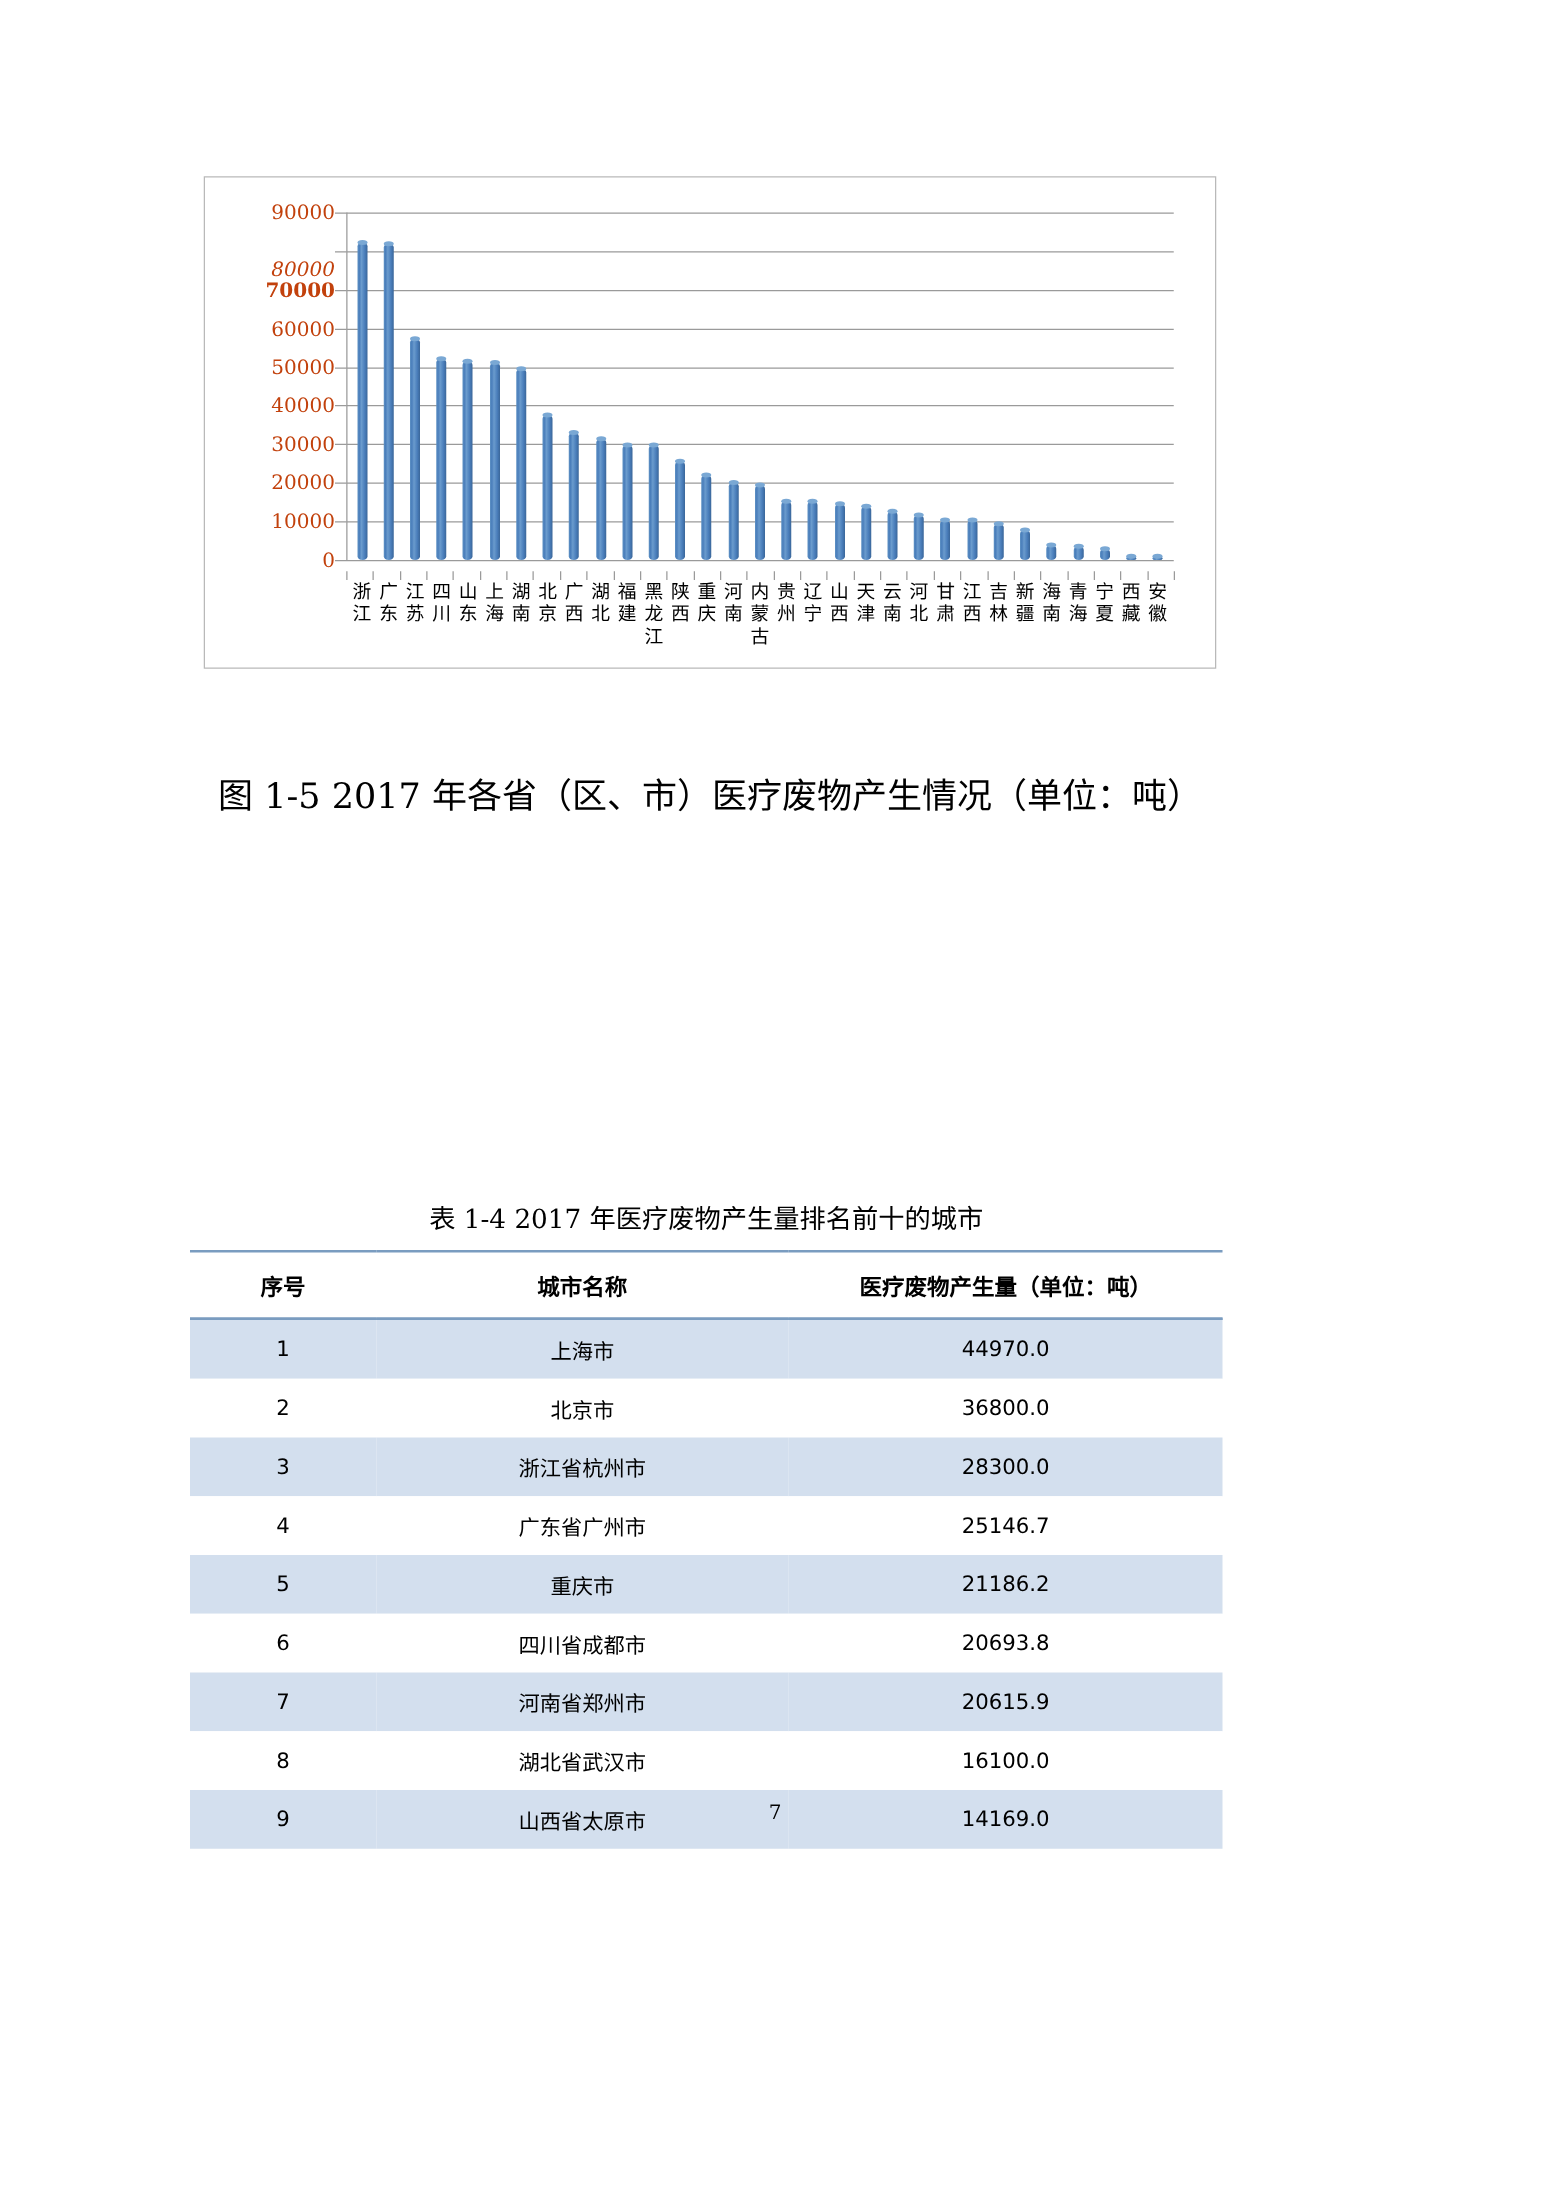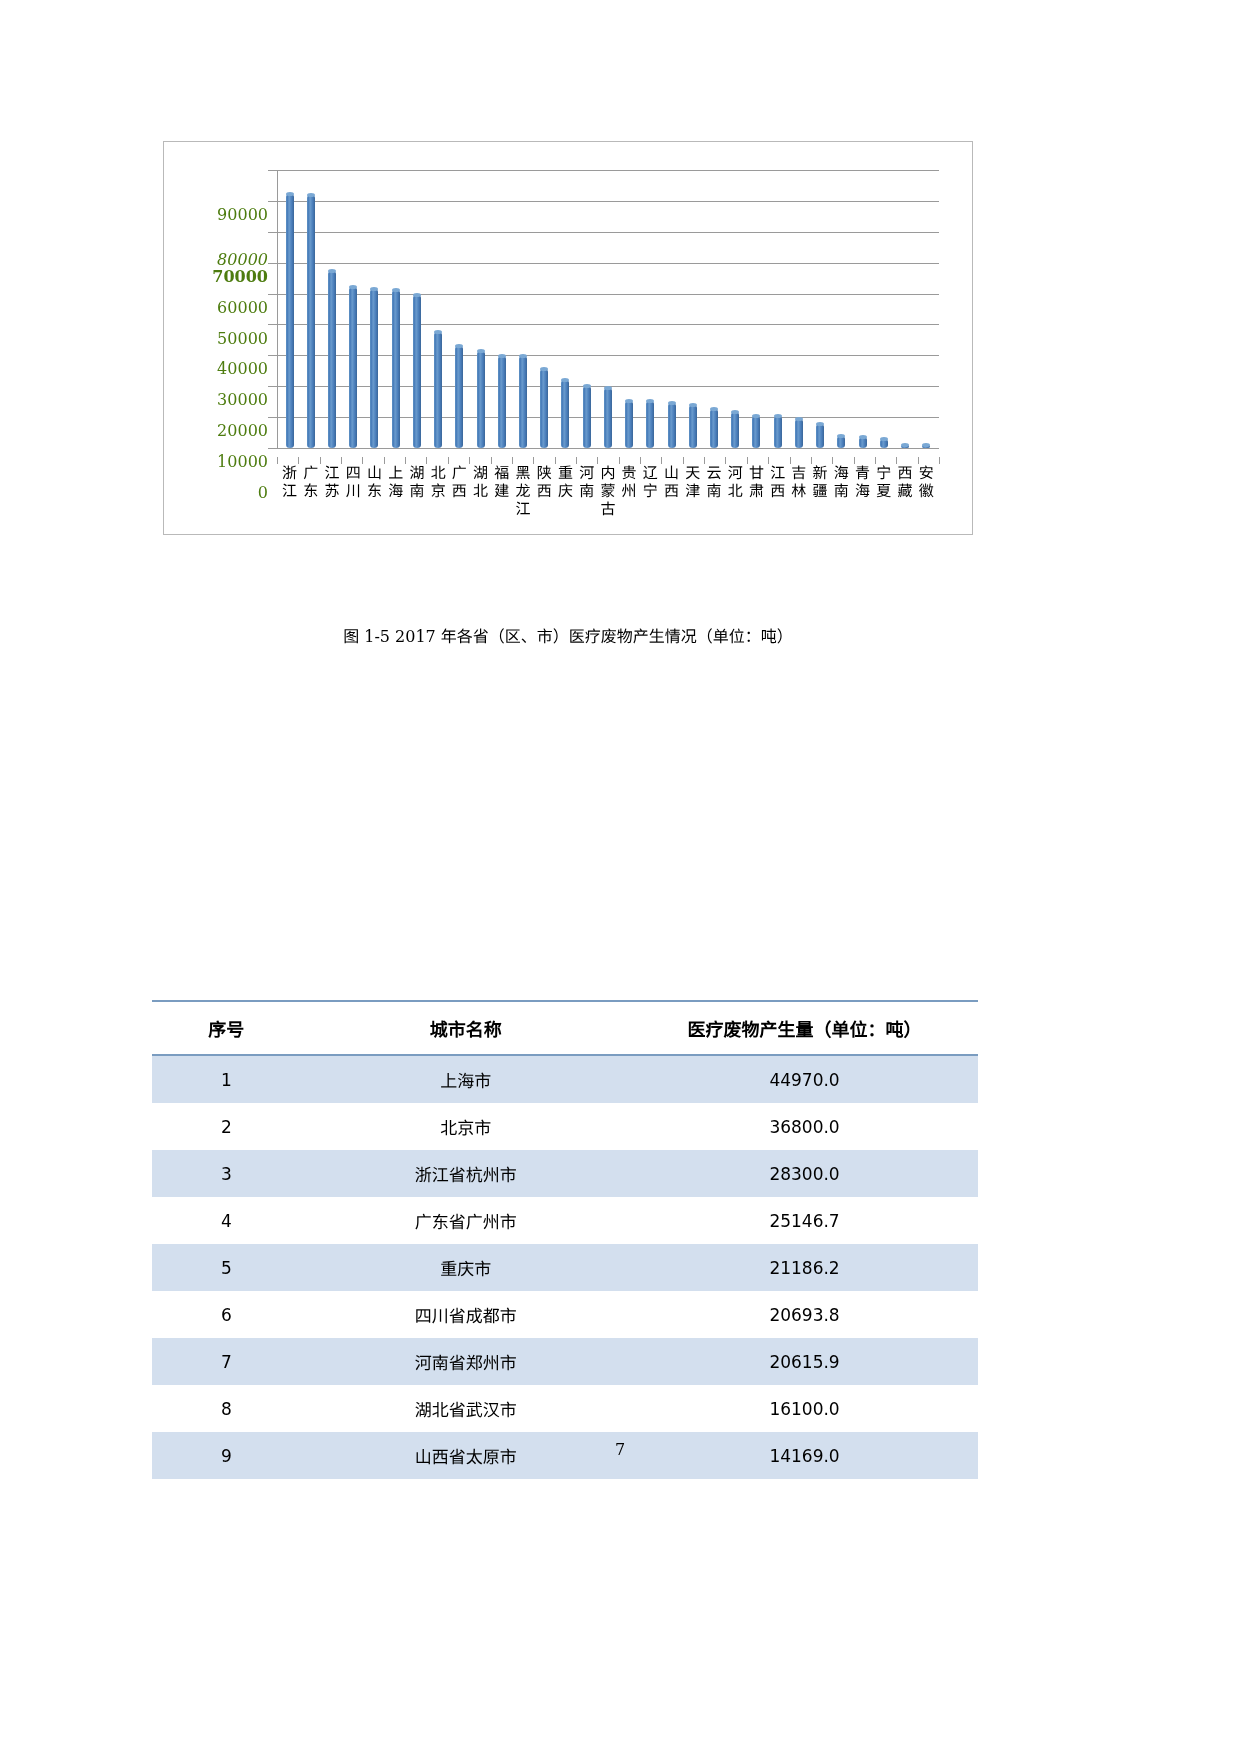--- a/index.html
+++ b/index.html
@@ -74,23 +74,22 @@
     border-top: 1px solid #9a9a9a;
     box-sizing: border-box;
   }
 
   .ytick-label {
     position: absolute;
     right: 0;
     transform: translateY(-50%);
     font-size: 16px;
     font-family: "DejaVu Serif", "Liberation Serif", serif;
-    color: #4d7c0f;
+    color: #c2410c;
     white-space: nowrap;
-    margin-top: 44px;
   }
   .ytick-wrap {
     position: absolute;
     left: 0px;
     top: 28px;
     width: 104px;
     height: 278px;
   }
   .ytick-mark {
     position: absolute;
@@ -171,21 +170,21 @@
   }
   .xlabel span { display: block; }
 
   
   .fig-caption {
     position: absolute;
     left: 163px;
     top: 620px;
     width: 810px;
     text-align: center;
-    font-size: 16px;
+    font-size: 28px;
     line-height: 34px;
     font-family: "DejaVu Serif", "Liberation Serif", serif;
   }
 
   .body-text {
     position: absolute;
     left: 150px;
     top: 666px;
     width: 830px;
     font-size: 21.5px;
@@ -555,20 +554,21 @@
             <span>安</span>
             <span>徽</span>
           </div>
         </div>
     </div>
   </div>
 
   <div class="fig-caption">图 1-5 2017 年各省（区、市）医疗废物产生情况（单位：吨）</div>
 
 
+  <div class="table-caption">表 1-4 2017 年医疗废物产生量排名前十的城市</div>
 
   <table class="data-table">
     <thead>
       <tr>
         <th class="col-idx">序号</th>
         <th class="col-city">城市名称</th>
         <th class="col-value">医疗废物产生量（单位：吨）</th>
       </tr>
     </thead>
     <tbody id="table-body">

